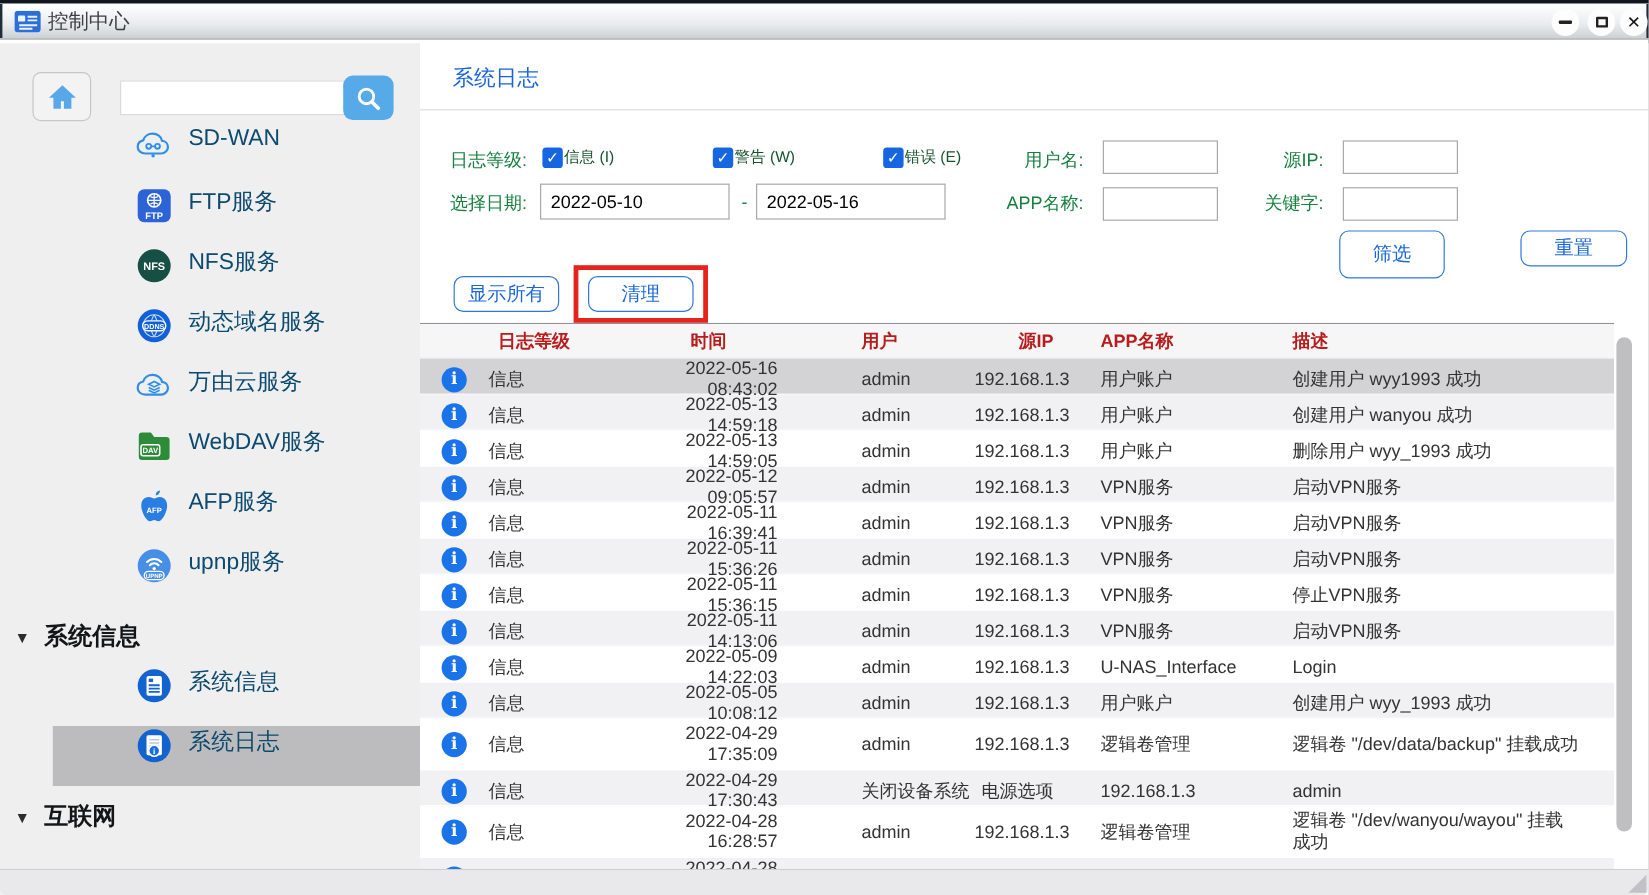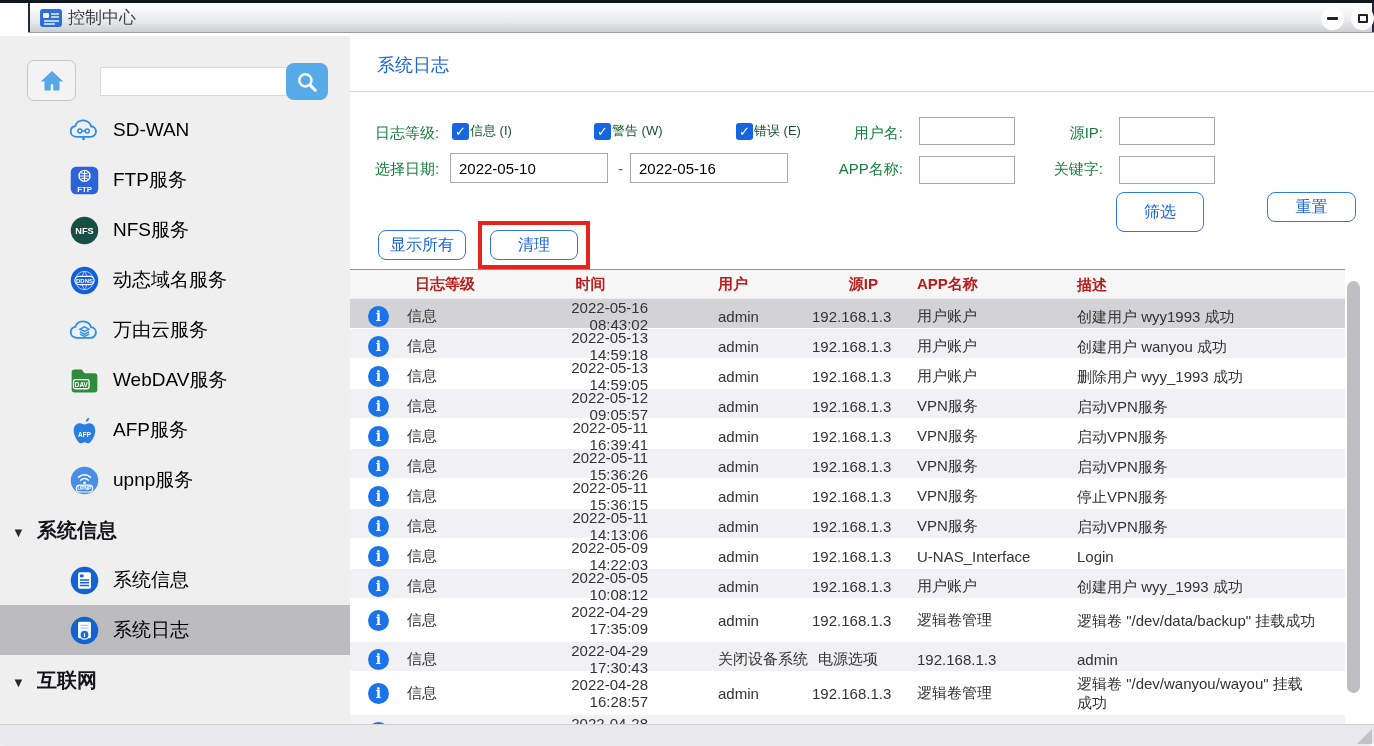--- a/index.html
+++ b/index.html
@@ -2,40 +2,40 @@
 <html><head>
 <meta charset="utf-8">
 <style>
   html,body{margin:0;padding:0;background:#555;}
   *{box-sizing:border-box;}
   .window{position:relative;width:1374px;height:746px;background:#fff;overflow:hidden;
     font-family:"Liberation Sans","DejaVu Sans",sans-serif;border-top:3px solid #10161d;}
   
   .titlebar{position:absolute;top:0;left:0;right:0;height:30px;
     background:linear-gradient(#fcfdfe 8%,#e8ebee 60%,#ccd0d4);border-bottom:1px solid #9aa0a5;
-    box-shadow:inset 2px 0 0 #222c38,inset -2px 0 0 #222c38;margin-left:28px;}
+    box-shadow:inset 2px 0 0 #222c38,inset -2px 0 0 #222c38;}
   .appicon{position:absolute;left:12px;top:6px;width:22px;height:18px;}
   .wtitle{position:absolute;left:40px;top:0;line-height:30px;font-size:17px;color:#3c4043;}
   .wbtn{position:absolute;top:4px;width:23px;height:23px;border-radius:50%;background:#fdfdfd;
     display:flex;align-items:center;justify-content:center;cursor:default;}
   .g-min{width:11px;height:3px;background:#222;border-radius:1px;}
   .g-max{width:10px;height:9px;border:2px solid #222;border-radius:1px;}
   .g-close::before{content:"✕";font-size:14px;font-weight:bold;color:#111;line-height:1;}
   
   .sidebar{position:absolute;top:33px;left:0;width:350px;bottom:0;background:#efeff0;overflow:hidden;}
   .home-btn{position:absolute;left:27px;top:24px;width:49px;height:41px;border:1px solid #c7c7c7;
     border-radius:7px;display:flex;align-items:center;justify-content:center;background:rgba(255,255,255,.25);}
   .home-btn svg{width:30px;height:30px;}
   .search-input{position:absolute;left:100px;top:31px;width:188px;height:29px;border:1px solid #dadada;
     background:#fff;padding:0 8px;font-size:14px;outline:none;}
   .search-btn{position:absolute;left:286px;top:27px;width:42px;height:37px;background:#57aae8;
     border:none;border-radius:8px;display:flex;align-items:center;justify-content:center;}
   .search-btn svg{width:26px;height:26px;}
   .menu{position:absolute;top:69px;left:0;right:0;}
-  .sitem{height:50px;display:flex;align-items:center;padding-left:68px;font-size:19px;color:#000000;cursor:default;}
+  .sitem{height:50px;display:flex;padding-left:68px;font-size:19px;color:#0c4a6e;cursor:default;margin-left:44px;}
   .sitem .si{width:33px;height:33px;margin-right:12px;flex:0 0 33px;}
   .sitem.selected{background:#bcbcbe;}
   .sec{height:50px;display:flex;align-items:center;padding-left:12px;font-size:20px;font-weight:bold;color:#141517;}
   .caret{margin-right:12px;}
   .caret::before{content:"▼";font-size:13px;color:#2a2b2d;}
   
   .main{position:absolute;left:350px;top:33px;right:0;bottom:0;background:#fff;}
   .page-title{position:absolute;left:27px;top:17px;font-size:18px;color:#1a64d9;}
   .divider{position:absolute;left:0;right:0;top:55px;border-top:1px solid #dcdcdc;}
   .flabel{position:absolute;font-size:15px;color:#15803d;}

